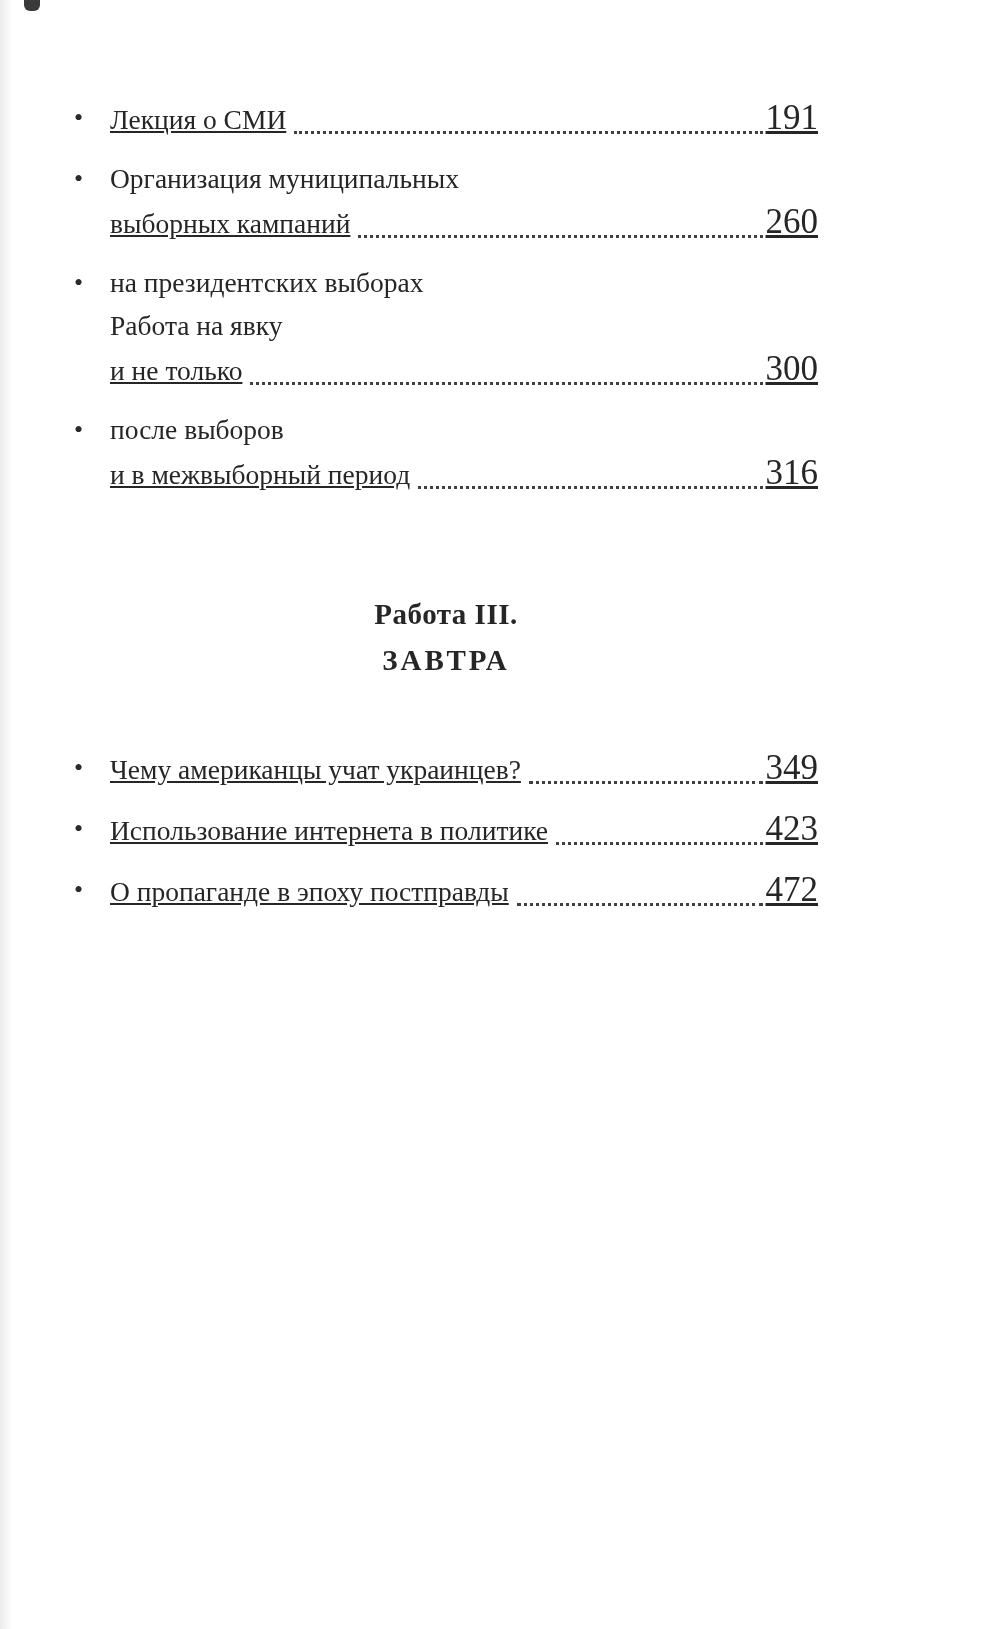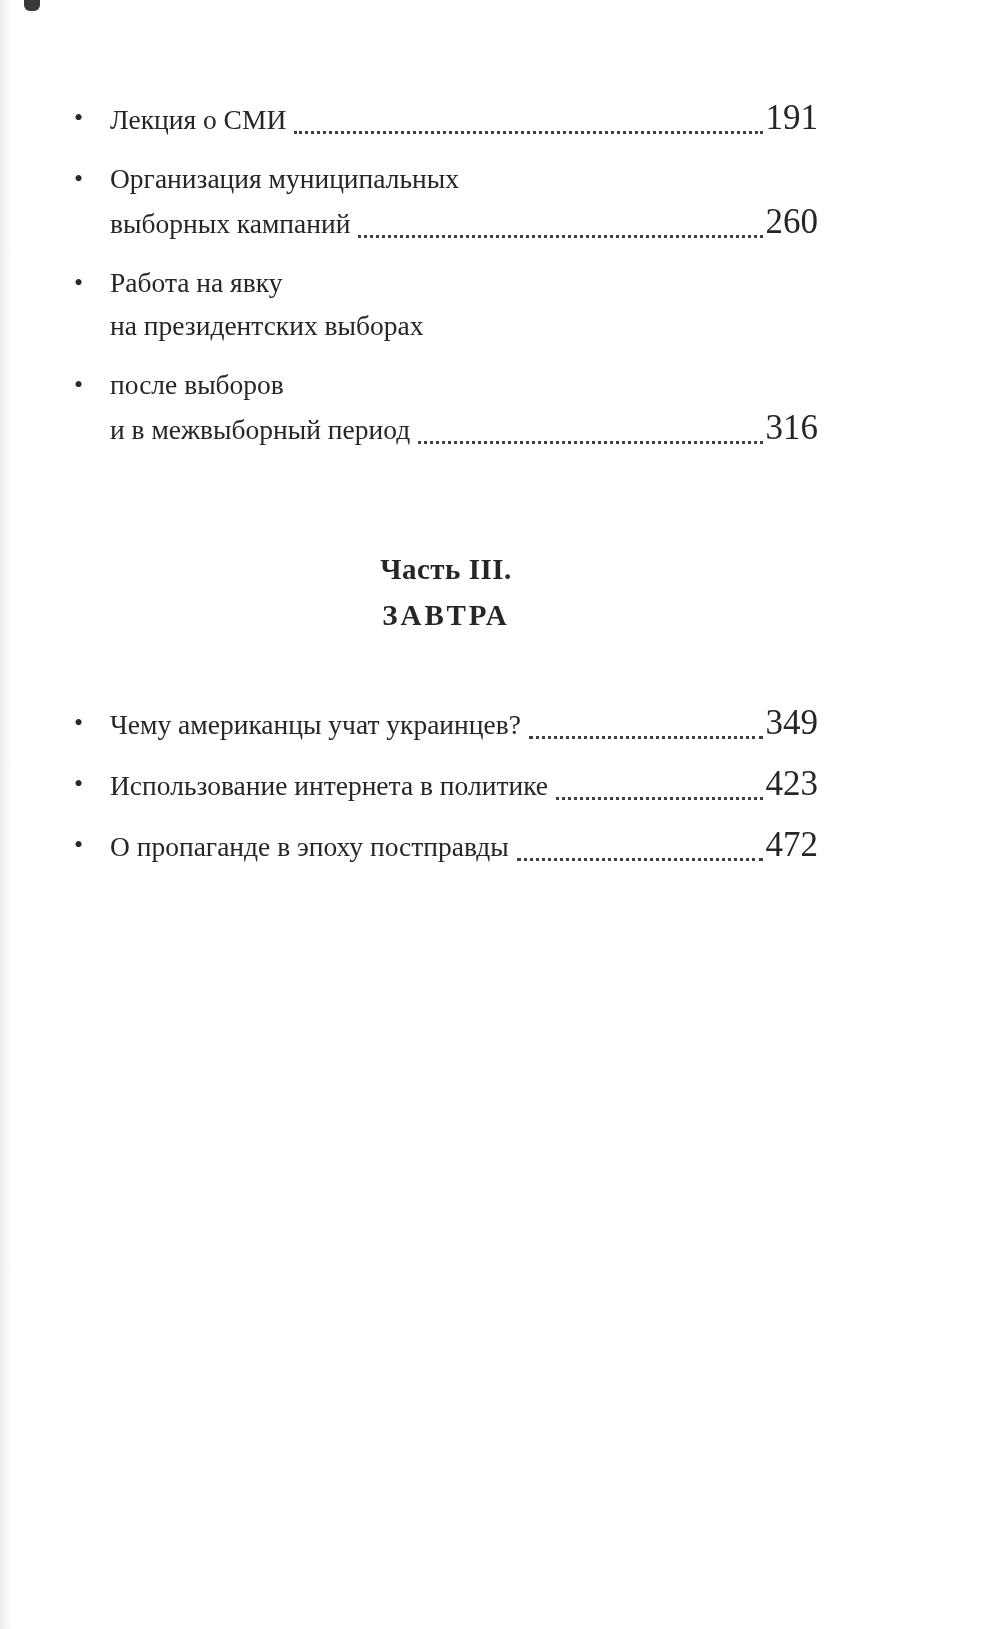--- a/index.html
+++ b/index.html
@@ -47,20 +47,21 @@
   }
   .entry-body { flex: 1; min-width: 0; }
   .line {
     font-size: 27.5px;
     line-height: 43px;
     white-space: nowrap;
   }
   .lastline {
     display: flex;
     align-items: baseline;
+    text-decoration: underline;
   }
   .lastline .txt { flex: 0 0 auto; }
   .leader {
     flex: 1 1 auto;
     min-width: 24px;
     border-bottom: 3px dotted #3f3f3f;
     margin: 0 3px 7px 8px;
     height: 1px;
     align-self: flex-end;
   }
@@ -111,39 +112,44 @@
           <div class="line lastline">
             <span class="txt">выборных кампаний</span>
             <span class="leader"></span>
             <span class="pagenum">260</span>
           </div>
         </div>
       </div>
       <div class="entry">
         <span class="bullet">•</span>
         <div class="entry-body">
+          <div class="line">на президентских выборах</div>
           <div class="line">Работа на явку</div>
-          <div class="line">на президентских выборах</div>
+          <div class="line lastline">
+            <span class="txt">и не только</span>
+            <span class="leader"></span>
+            <span class="pagenum">300</span>
+          </div>
         </div>
       </div>
       <div class="entry">
         <span class="bullet">•</span>
         <div class="entry-body">
           <div class="line">после выборов</div>
           <div class="line lastline">
             <span class="txt">и в межвыборный период</span>
             <span class="leader"></span>
             <span class="pagenum">316</span>
           </div>
         </div>
       </div>
     </div>
 
   <div class="section">
-    <div class="l1">Часть III.</div>
+    <div class="l1">Работа III.</div>
     <div class="l2">ЗАВТРА</div>
   </div>
 
   <div class="toc" id="toc-bottom">
       <div class="entry">
         <span class="bullet">•</span>
         <div class="entry-body">
           <div class="line lastline">
             <span class="txt">Чему американцы учат украинцев?</span>
             <span class="leader"></span>

